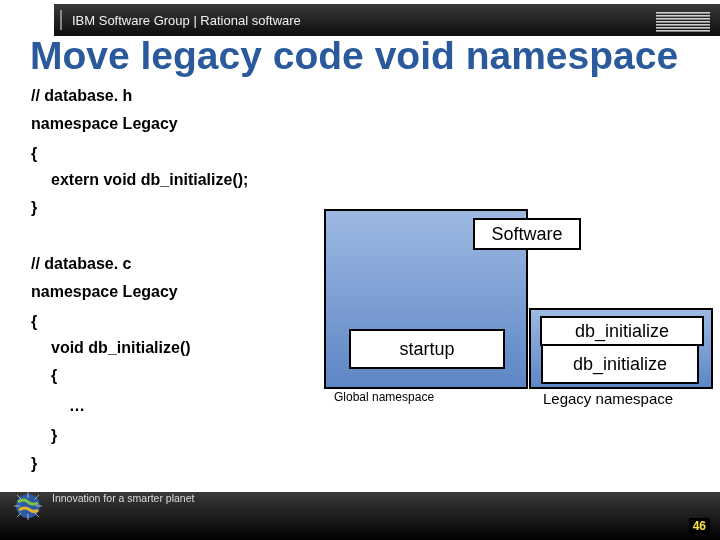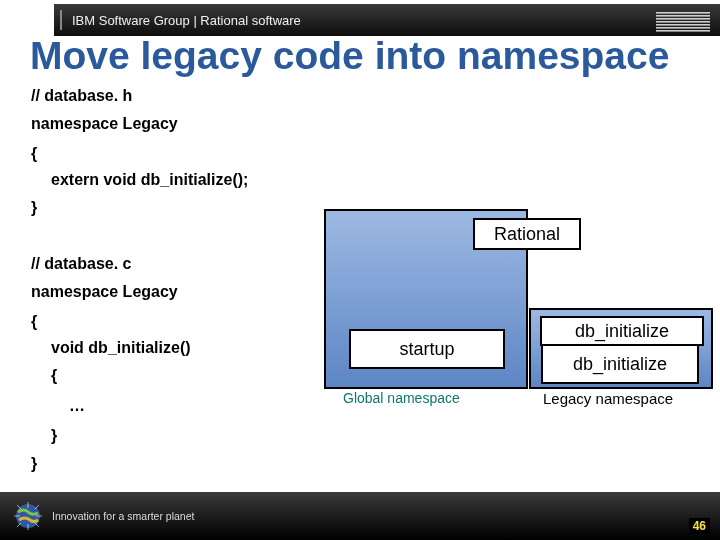--- a/index.html
+++ b/index.html
@@ -104,31 +104,31 @@
     align-items: center;
     justify-content: center;
     color: #000;
   }
   #pkg1 { left: 324px; top: 209px; width: 200px; height: 176px; }
   #tab1 { left: 473px; top: 218px; width: 104px; height: 28px; }
   #box-startup { left: 349px; top: 329px; width: 152px; height: 36px; }
   #pkg2 { left: 529px; top: 308px; width: 180px; height: 77px; }
   #tab2 { left: 540px; top: 316px; width: 160px; height: 26px; }
   #box-dbinit { left: 541px; top: 344px; width: 154px; height: 36px; }
-  #label-global { left: 343px; top: 390px; position: absolute; font-size: 14px; color: #0f766e; }
+  #label-global { left: 334px; top: 390px; position: absolute; font-size: 12px; color: #000000; }
   #label-legacy { left: 543px; top: 390px; position: absolute; font-size: 15px; color: #000; }
   .footer {
     position: absolute;
     left: 0;
     right: 0;
     bottom: 0;
     height: 48px;
     background: linear-gradient(to bottom, #3a3a3a 0%, #000 100%);
     display: flex;
-    align-items: center;
+    align-items: flex-start;
   }
   .footer-globe {
     width: 28px;
     height: 28px;
     margin-left: 14px;
     margin-right: 10px;
   }
   .footer-text {
     color: #dcdcdc;
     font-size: 10.5px;
@@ -162,38 +162,38 @@
             <rect x="0" y="9" width="54" height="1.6"></rect>
             <rect x="0" y="12" width="54" height="1.6"></rect>
             <rect x="0" y="15" width="54" height="1.6"></rect>
             <rect x="0" y="18" width="54" height="1.6"></rect>
           </g>
         </svg>
       </span>
     </div>
   </div>
 
-  <div class="title">Move legacy code into namespace</div>
+  <div class="title">Move legacy code void namespace</div>
 
   <div class="code c1 bold">// database. h</div>
   <div class="code c2 bold">namespace Legacy</div>
   <div class="code c3 bold">{</div>
   <div class="code c4 bold">extern void db_initialize();</div>
   <div class="code c5 bold">}</div>
   <div class="code c6 bold">// database. c</div>
   <div class="code c7 bold">namespace Legacy</div>
   <div class="code c8 bold">{</div>
   <div class="code c9 bold">void db_initialize()</div>
   <div class="code c10 bold">{</div>
   <div class="code c11 bold">…</div>
   <div class="code c12 bold">}</div>
   <div class="code c13 bold">}</div>
 
   <div id="pkg1" class="package-box"></div>
-  <div id="tab1" class="tab-box">Rational</div>
+  <div id="tab1" class="tab-box">Software</div>
   <div id="box-startup" class="inner-box">startup</div>
 
   <div id="pkg2" class="package-box"></div>
   <div id="tab2" class="tab-box">db_initialize</div>
   <div id="box-dbinit" class="inner-box">db_initialize</div>
 
   <div id="label-global">Global namespace</div>
   <div id="label-legacy">Legacy namespace</div>
 
   <div class="footer">

